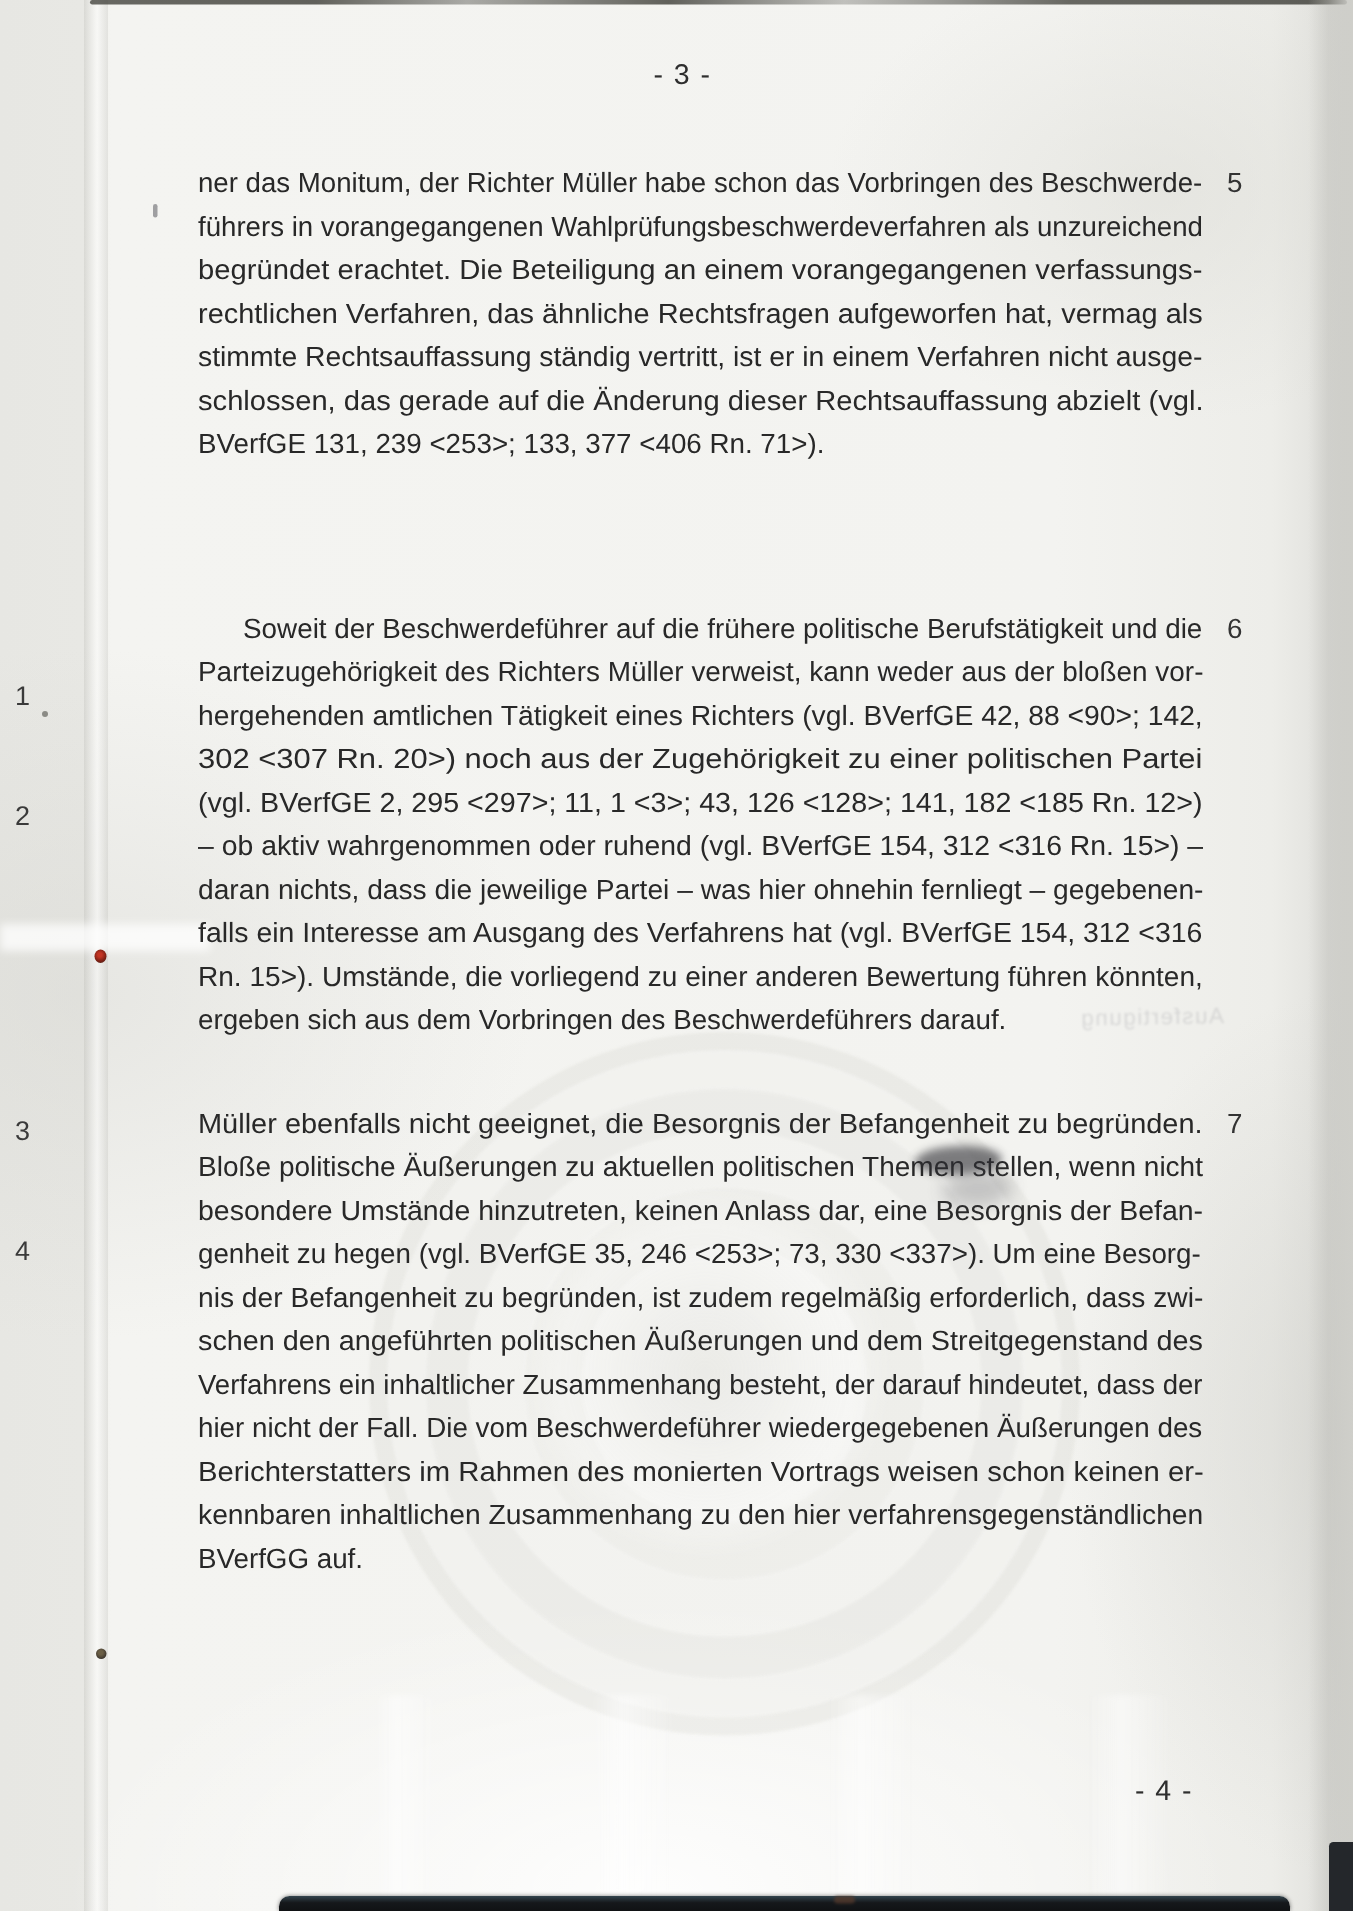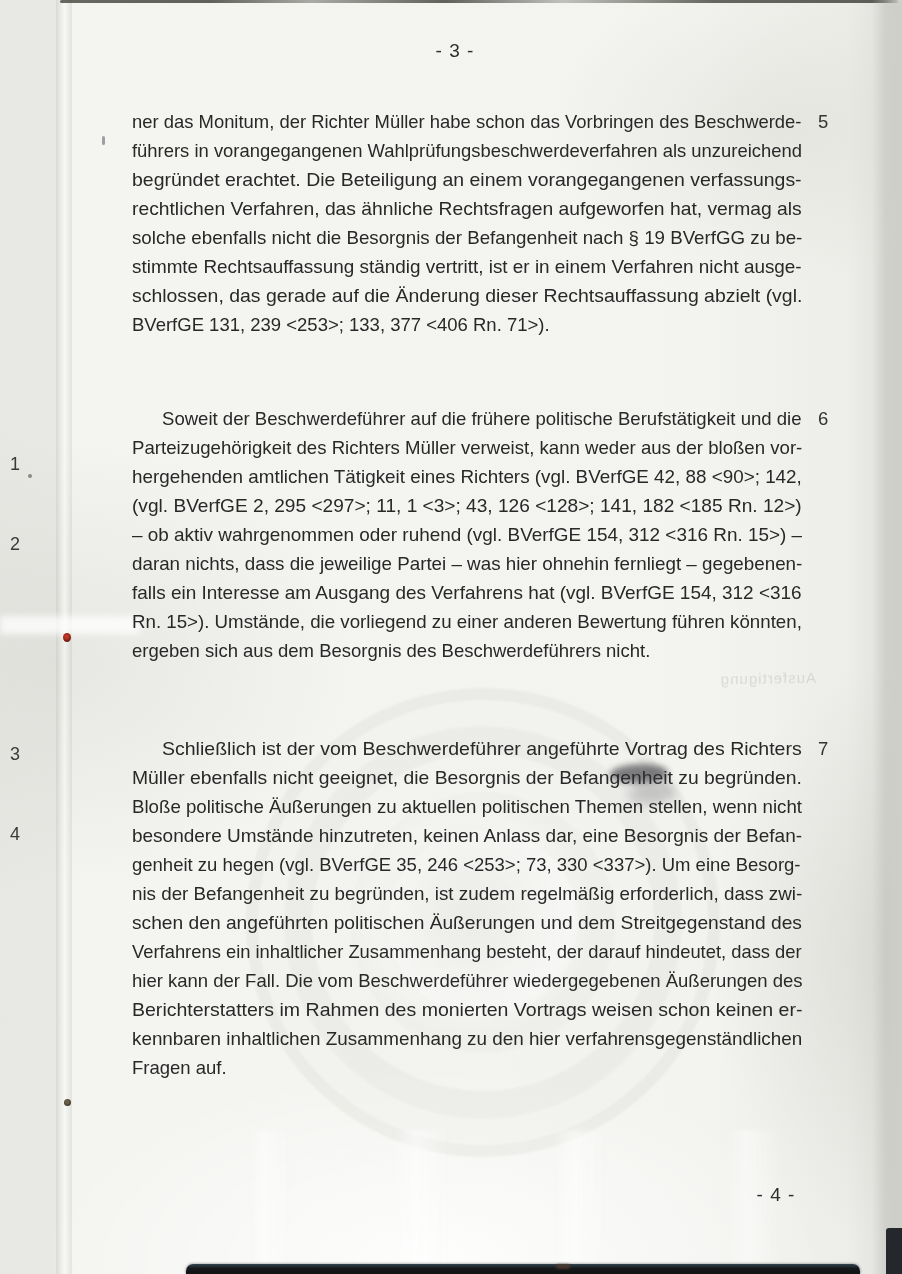--- a/index.html
+++ b/index.html
@@ -155,51 +155,50 @@
 
   <div class="header-num">- 3 -</div>
 
   <div id="paragraphs">
       <div class="para para-0">
         <div class="margin-num">5</div>
         <div class="line"><span style="transform: scaleX(0.9955);">ner das Monitum, der Richter Müller habe schon das Vorbringen des Beschwerde-</span></div>
         <div class="line"><span style="transform: scaleX(0.9955);">führers in vorangegangenen Wahlprüfungsbeschwerdeverfahren als unzureichend</span></div>
         <div class="line"><span style="transform: scaleX(1.0518);">begründet erachtet. Die Beteiligung an einem vorangegangenen verfassungs-</span></div>
         <div class="line"><span style="transform: scaleX(1.042);">rechtlichen Verfahren, das ähnliche Rechtsfragen aufgeworfen hat, vermag als</span></div>
-        <div class="line"><span style="transform: scaleX(1.0121);">solche ebenfalls nicht die Besorgnis der Befangenheit nach § 19 BVerfGG zu be-</span></div>
         <div class="line"><span style="transform: scaleX(1.0213);">stimmte Rechtsauffassung ständig vertritt, ist er in einem Verfahren nicht ausge-</span></div>
         <div class="line"><span style="transform: scaleX(1.0502);">schlossen, das gerade auf die Änderung dieser Rechtsauffassung abzielt (vgl.</span></div>
         <div class="line last"><span>BVerfGE 131, 239 &lt;253&gt;; 133, 377 &lt;406 Rn. 71&gt;).</span></div>
       </div>
       <div class="para para-1">
         <div class="margin-num">6</div>
         <div class="line first"><span style="transform: scaleX(1.0031);">Soweit der Beschwerdeführer auf die frühere politische Berufstätigkeit und die</span></div>
         <div class="line"><span style="transform: scaleX(1.006);">Parteizugehörigkeit des Richters Müller verweist, kann weder aus der bloßen vor-</span></div>
         <div class="line"><span style="transform: scaleX(1.0182);">hergehenden amtlichen Tätigkeit eines Richters (vgl. BVerfGE 42, 88 &lt;90&gt;; 142,</span></div>
+        <div class="line"><span style="transform: scaleX(1.1148);">302 &lt;307 Rn. 20&gt;) noch aus der Zugehörigkeit zu einer politischen Partei</span></div>
         <div class="line"><span style="transform: scaleX(1.0324);">(vgl. BVerfGE 2, 295 &lt;297&gt;; 11, 1 &lt;3&gt;; 43, 126 &lt;128&gt;; 141, 182 &lt;185 Rn. 12&gt;)</span></div>
         <div class="line"><span style="transform: scaleX(1.0229);">– ob aktiv wahrgenommen oder ruhend (vgl. BVerfGE 154, 312 &lt;316 Rn. 15&gt;) –</span></div>
         <div class="line"><span style="transform: scaleX(1.0152);">daran nichts, dass die jeweilige Partei – was hier ohnehin fernliegt – gegebenen-</span></div>
         <div class="line"><span style="transform: scaleX(1.0245);">falls ein Interesse am Ausgang des Verfahrens hat (vgl. BVerfGE 154, 312 &lt;316</span></div>
         <div class="line"><span style="transform: scaleX(1.0106);">Rn. 15&gt;). Umstände, die vorliegend zu einer anderen Bewertung führen könnten,</span></div>
-        <div class="line last"><span>ergeben sich aus dem Besorgnis des Beschwerdeführers nicht.</span></div>
+        <div class="line last"><span>ergeben sich aus dem Vorbringen des Beschwerdeführers darauf.</span></div>
       </div>
       <div class="para para-2">
         <div class="margin-num">7</div>
-        <div class="line first"><span style="transform: scaleX(1.0544);">Schließlich ist der vom Beschwerdeführer angeführte Vortrag des Richters</span></div>
         <div class="line"><span style="transform: scaleX(1.0436);">Müller ebenfalls nicht geeignet, die Besorgnis der Befangenheit zu begründen.</span></div>
         <div class="line"><span style="transform: scaleX(1.009);">Bloße politische Äußerungen zu aktuellen politischen Themen stellen, wenn nicht</span></div>
         <div class="line"><span style="transform: scaleX(1.026);">besondere Umstände hinzutreten, keinen Anlass dar, eine Besorgnis der Befan-</span></div>
         <div class="line"><span>genheit zu hegen (vgl. BVerfGE 35, 246 &lt;253&gt;; 73, 330 &lt;337&gt;). Um eine Besorg-</span></div>
         <div class="line"><span style="transform: scaleX(1.0152);">nis der Befangenheit zu begründen, ist zudem regelmäßig erforderlich, dass zwi-</span></div>
         <div class="line"><span style="transform: scaleX(1.0372);">schen den angeführten politischen Äußerungen und dem Streitgegenstand des</span></div>
         <div class="line"><span style="transform: scaleX(0.9926);">Verfahrens ein inhaltlicher Zusammenhang besteht, der darauf hindeutet, dass der</span></div>
-        <div class="line"><span>hier kann der Fall. Die vom Beschwerdeführer wiedergegebenen Äußerungen des</span></div>
+        <div class="line"><span>hier nicht der Fall. Die vom Beschwerdeführer wiedergegebenen Äußerungen des</span></div>
         <div class="line"><span style="transform: scaleX(1.0551);">Berichterstatters im Rahmen des monierten Vortrags weisen schon keinen er-</span></div>
         <div class="line"><span style="transform: scaleX(1.0182);">kennbaren inhaltlichen Zusammenhang zu den hier verfahrensgegenständlichen</span></div>
-        <div class="line last"><span>Fragen auf.</span></div>
+        <div class="line last"><span>BVerfGG auf.</span></div>
       </div>
     </div>
 
   <div class="left-mark lm-0">1</div>
   <div class="left-mark lm-1">2</div>
   <div class="left-mark lm-2">3</div>
   <div class="left-mark lm-3">4</div>
 
   <div class="ink-smudge"></div>
   <div class="bleed-text">Ausfertigung</div>

